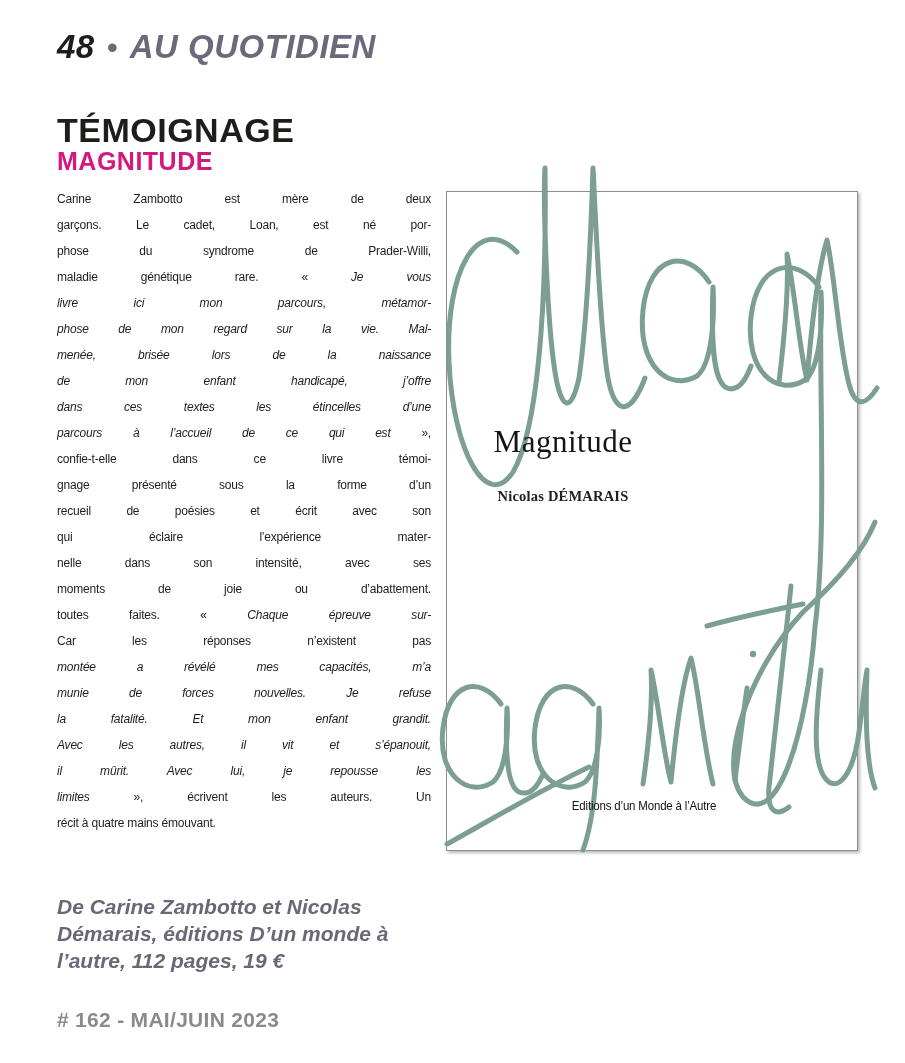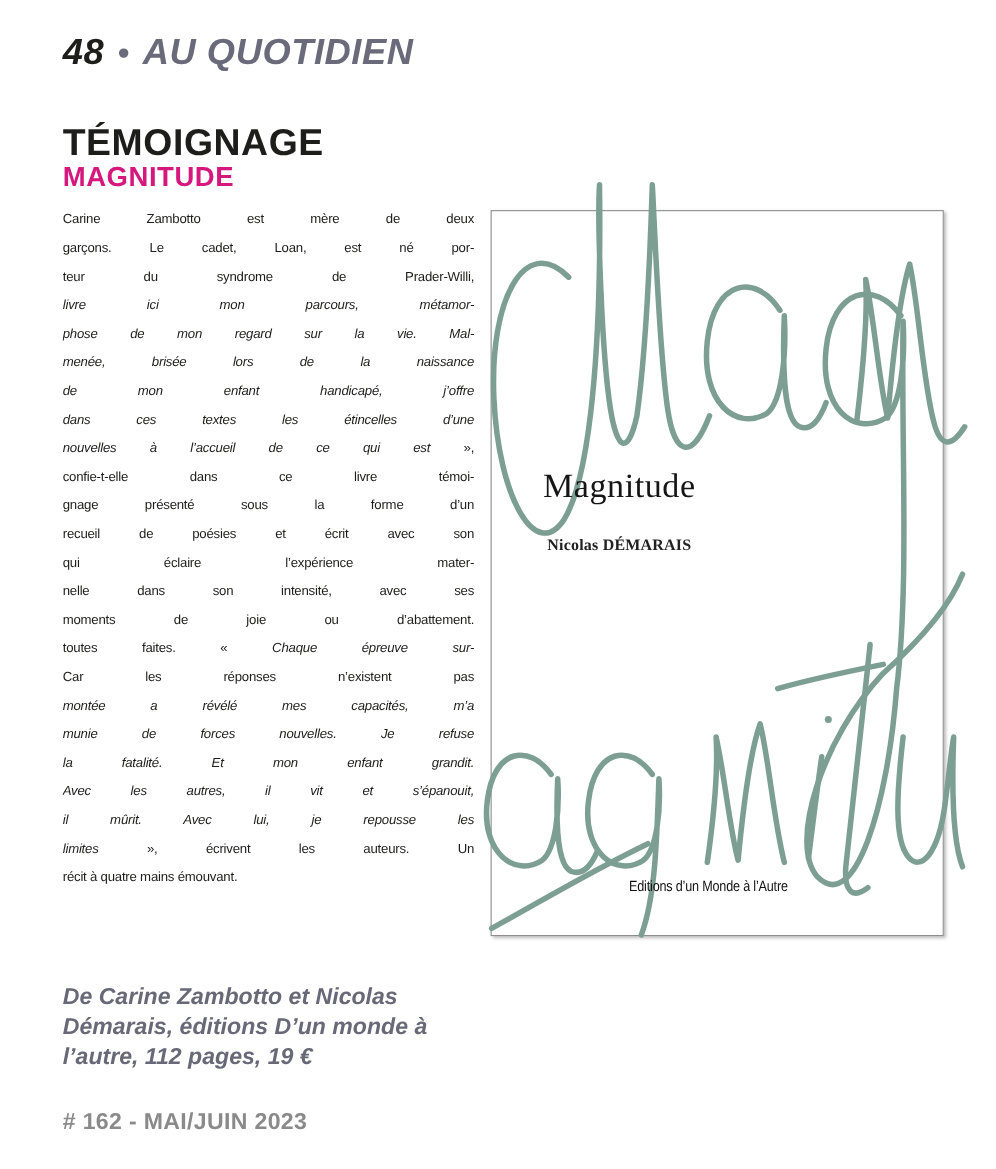--- a/index.html
+++ b/index.html
@@ -98,27 +98,28 @@
   </div>
 
   <div class="headline">
     <h1>TÉMOIGNAGE</h1>
     <h2>MAGNITUDE</h2>
   </div>
 
   <div class="body-col">
       <div class="tline"><span>Carine Zambotto est mère de deux</span></div>
       <div class="tline"><span>garçons. Le cadet, Loan, est né por-</span></div>
-      <div class="tline"><span>teur du syndrome de Prader-Willi,</span></div>
+      <div class="tline"><span>phose du syndrome de Prader-Willi,</span></div>
+      <div class="tline"><span>maladie génétique rare. « </span><span class="it">Je vous</span></div>
       <div class="tline"><span class="it">livre ici mon parcours, métamor-</span></div>
       <div class="tline"><span class="it">phose de mon regard sur la vie. Mal-</span></div>
       <div class="tline"><span class="it">menée, brisée lors de la naissance</span></div>
       <div class="tline"><span class="it">de mon enfant handicapé, j’offre</span></div>
       <div class="tline"><span class="it">dans ces textes les étincelles d’une</span></div>
-      <div class="tline"><span class="it">nouvelles à l’accueil de ce qui est</span><span> »,</span></div>
+      <div class="tline"><span class="it">parcours à l’accueil de ce qui est</span><span> »,</span></div>
       <div class="tline"><span>confie-t-elle dans ce livre témoi-</span></div>
       <div class="tline"><span>gnage présenté sous la forme d’un</span></div>
       <div class="tline"><span>recueil de poésies et écrit avec son</span></div>
       <div class="tline"><span>qui éclaire l’expérience mater-</span></div>
       <div class="tline"><span>nelle dans son intensité, avec ses</span></div>
       <div class="tline"><span>moments de joie ou d’abattement.</span></div>
       <div class="tline"><span>toutes faites. « </span><span class="it">Chaque épreuve sur-</span></div>
       <div class="tline"><span>Car les réponses n’existent pas</span></div>
       <div class="tline"><span class="it">montée a révélé mes capacités, m’a</span></div>
       <div class="tline"><span class="it">munie de forces nouvelles. Je refuse</span></div>

